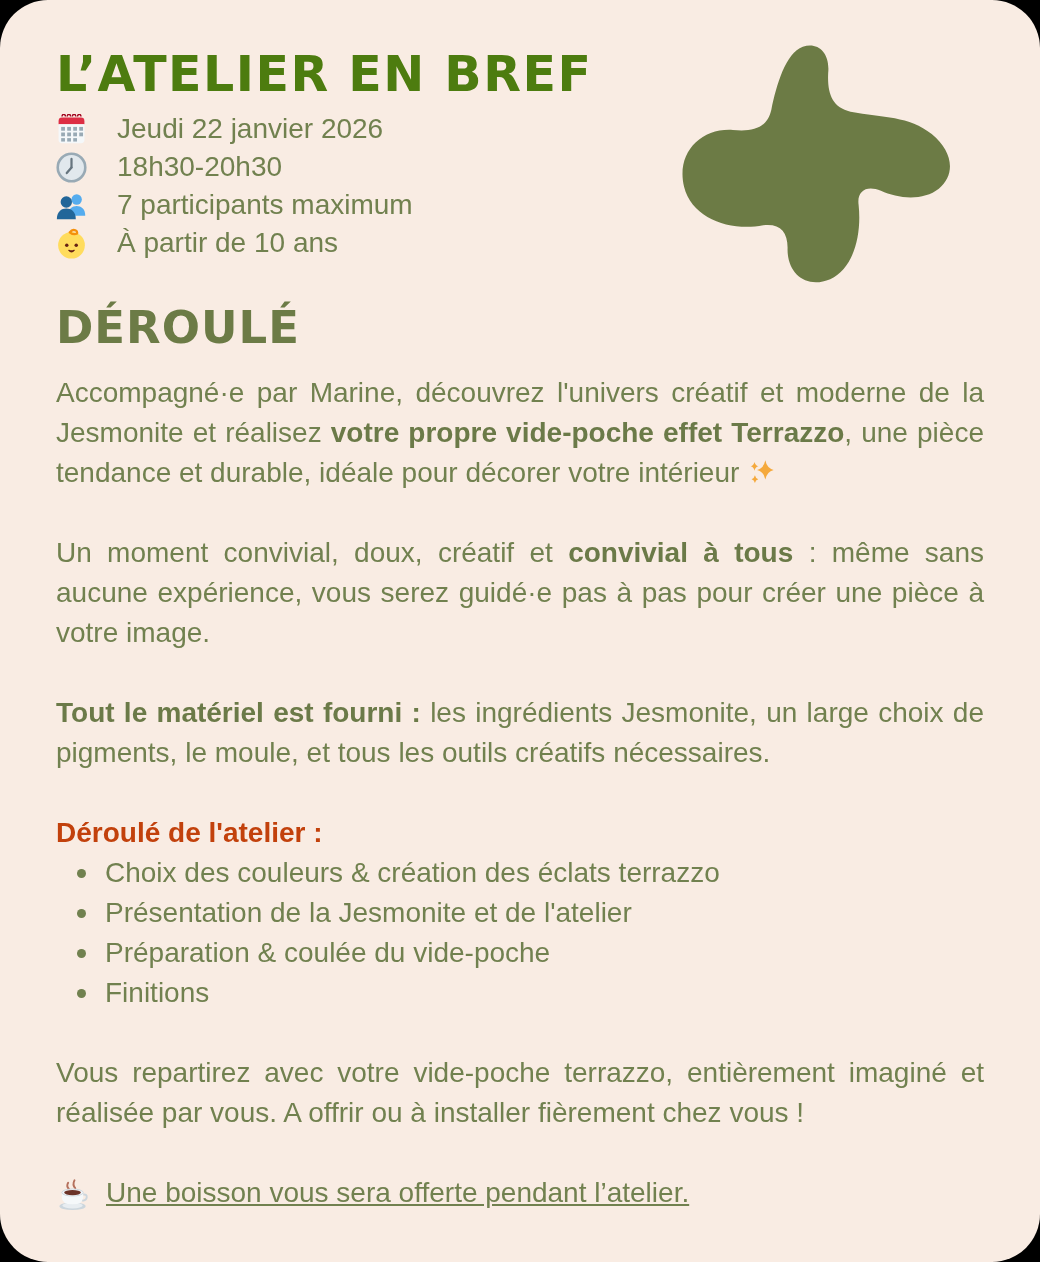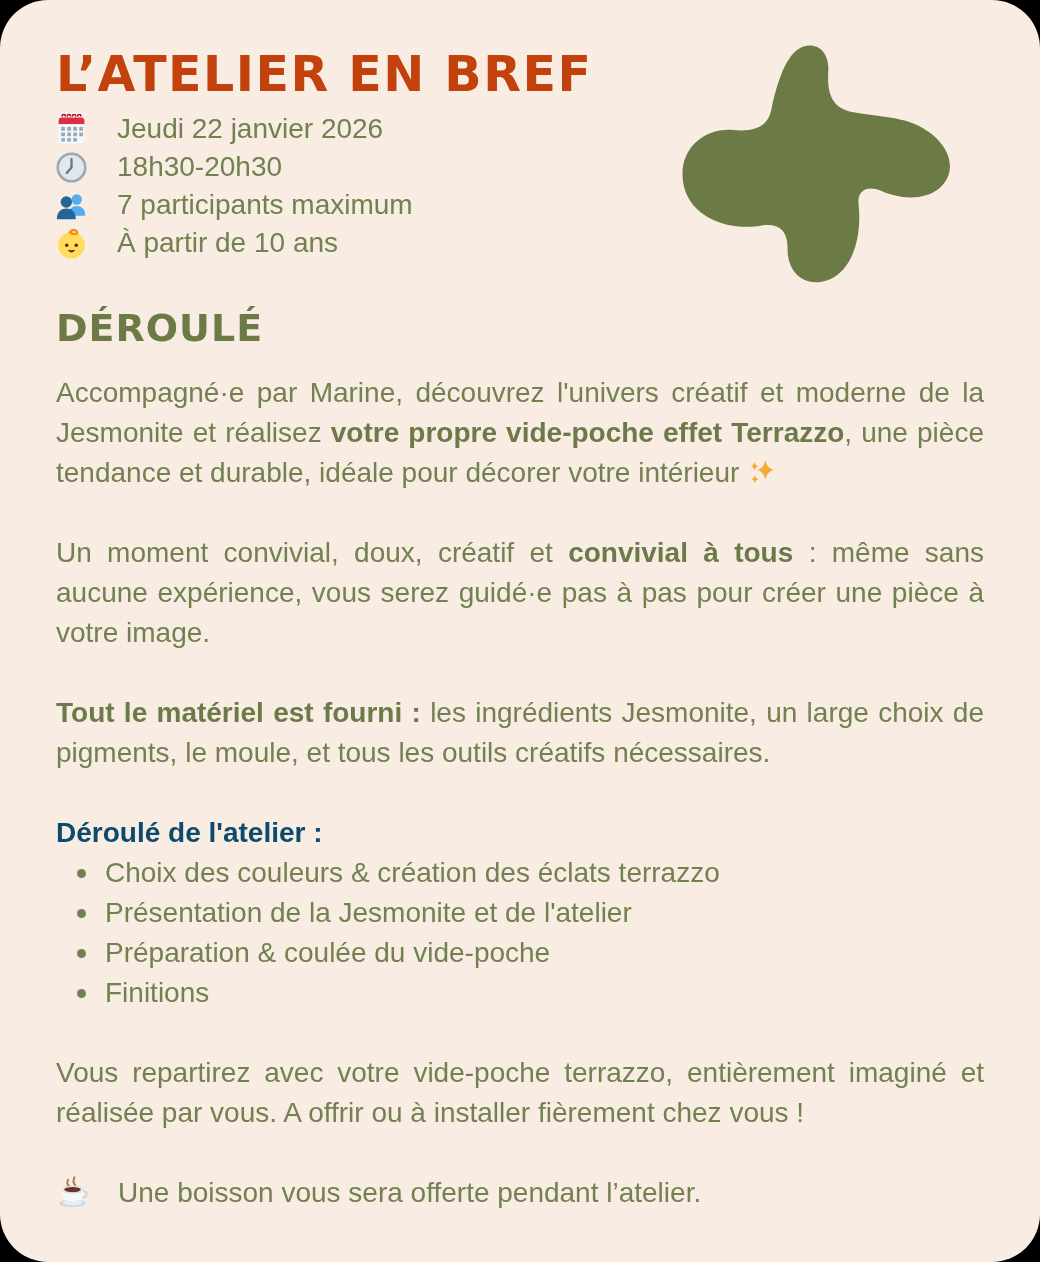--- a/index.html
+++ b/index.html
@@ -14,58 +14,58 @@
     font-family:"Liberation Sans","DejaVu Sans",sans-serif;
     color:#71814f;
   }
   h1.big-title{
     margin:0;
     font-family:"DejaVu Sans","Liberation Sans",sans-serif;
     font-weight:800;
     font-size:49px;
     line-height:58px;
     letter-spacing:1.5px;
-    color:#c2410c;
+    color:#4d7c0f;
   }
   h2.section-title{
     margin:40px 0 0 0;
     font-family:"DejaVu Sans","Liberation Sans",sans-serif;
     font-weight:800;
-    font-size:38px;
+    font-size:45px;
     line-height:52px;
     letter-spacing:1px;
     color:#6c7b46;
   }
   .info{margin-top:6px;}
   .info-row{
     display:flex;align-items:center;gap:30px;
     height:38px;font-size:28px;
   }
   .info-row .icn{width:31px;height:31px;flex:none;display:flex;align-items:center;justify-content:center;}
   .icn svg{width:100%;height:100%;display:block;}
   p.para{
     margin:40px 0 0 0;
     font-size:28px;line-height:40px;
     text-align:justify;
   }
   p.lead{margin-top:19px;}
   .bold{font-weight:700;color:#6b7a48;}
   .schedule{margin-top:40px;font-size:28px;line-height:40px;}
-  .schedule-title{font-weight:700;color:#0c4a6e;margin-top:39px;}
+  .schedule-title{font-weight:700;color:#c2410c;margin-top:39px;}
   ul.bullets{margin:0;padding:0 0 0 49px;list-style:none;}
   ul.bullets li{position:relative;font-size:28px;line-height:40px;}
   ul.bullets li::before{
     content:"";position:absolute;left:-28px;top:16px;
     width:9px;height:9px;border-radius:50%;background:#71814f;
   }
   .inline-icon{display:inline-block;width:30px;height:30px;vertical-align:-5px;}
   .note{
     margin:40px 0 0 0;
-    display:flex;gap:27px;
-    font-size:28px;line-height:40px;text-align:left;
+    display:flex;align-items:center;gap:15px;
+    font-size:28px;line-height:40px;text-align:left;text-decoration:underline;
   }
   .note .icn{width:35px;height:35px;flex:none;}
   .blob{position:absolute;left:680px;top:44px;width:272px;height:248px;pointer-events:none;}
   .blob svg{width:100%;height:100%;display:block;}
 </style>
 </head>
 <body>
 
 <div class="page">
 

